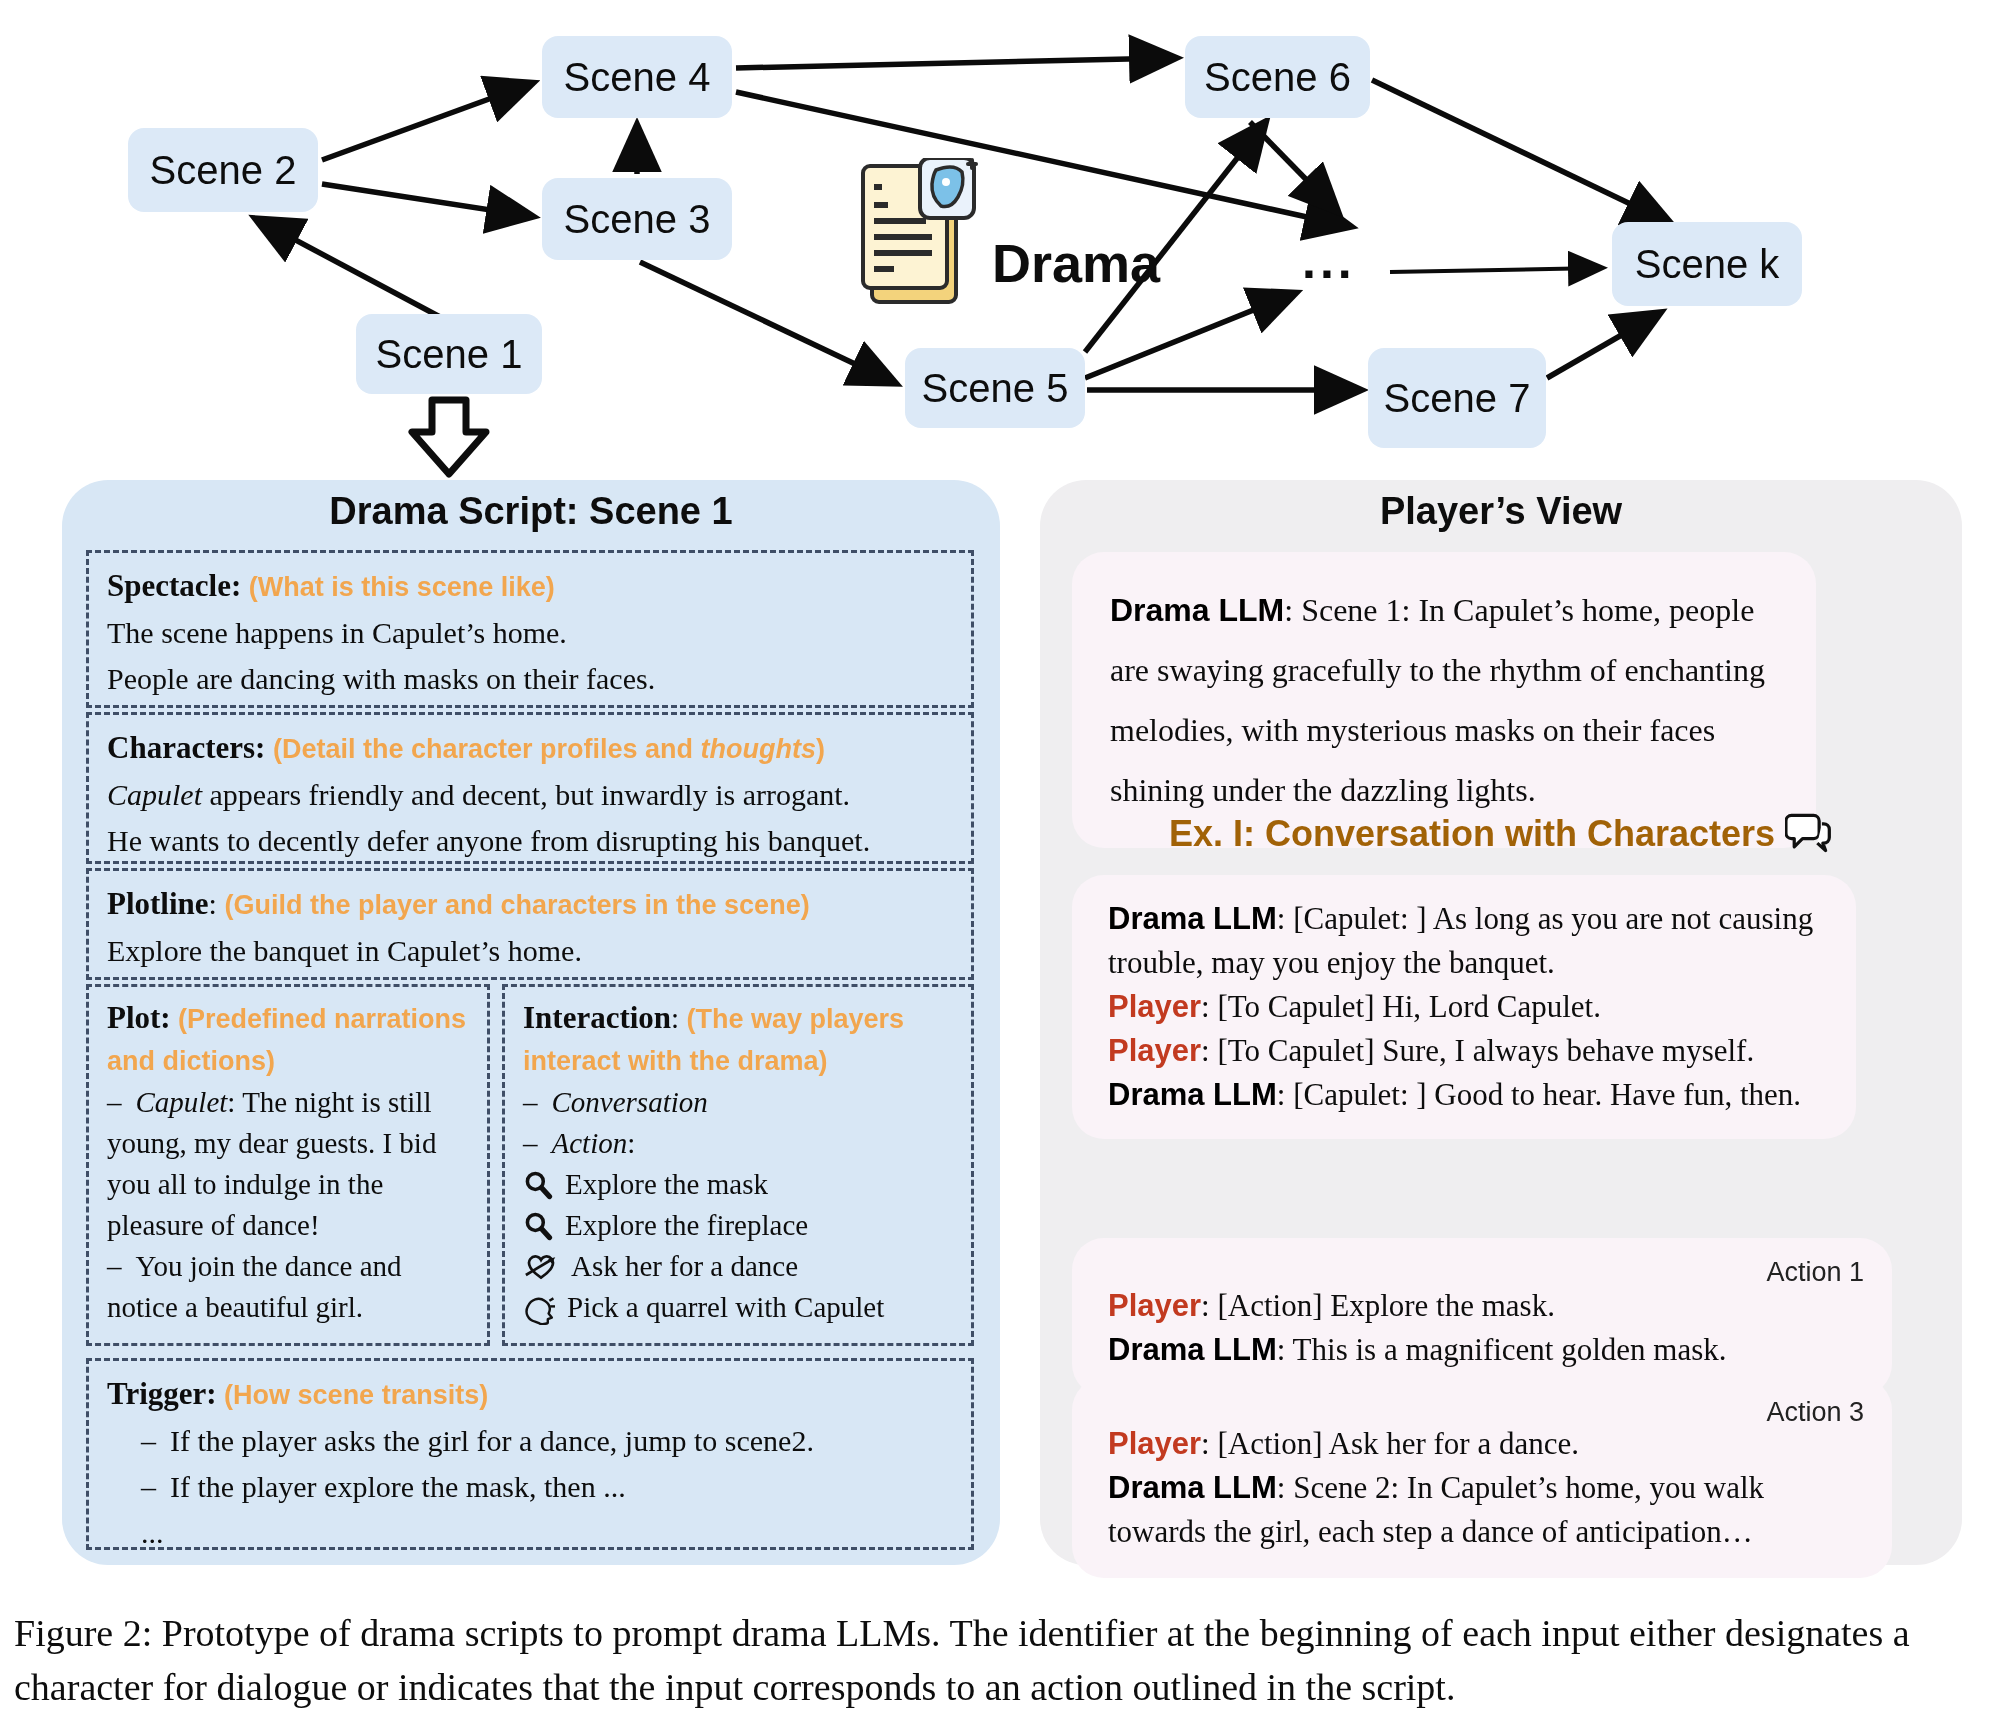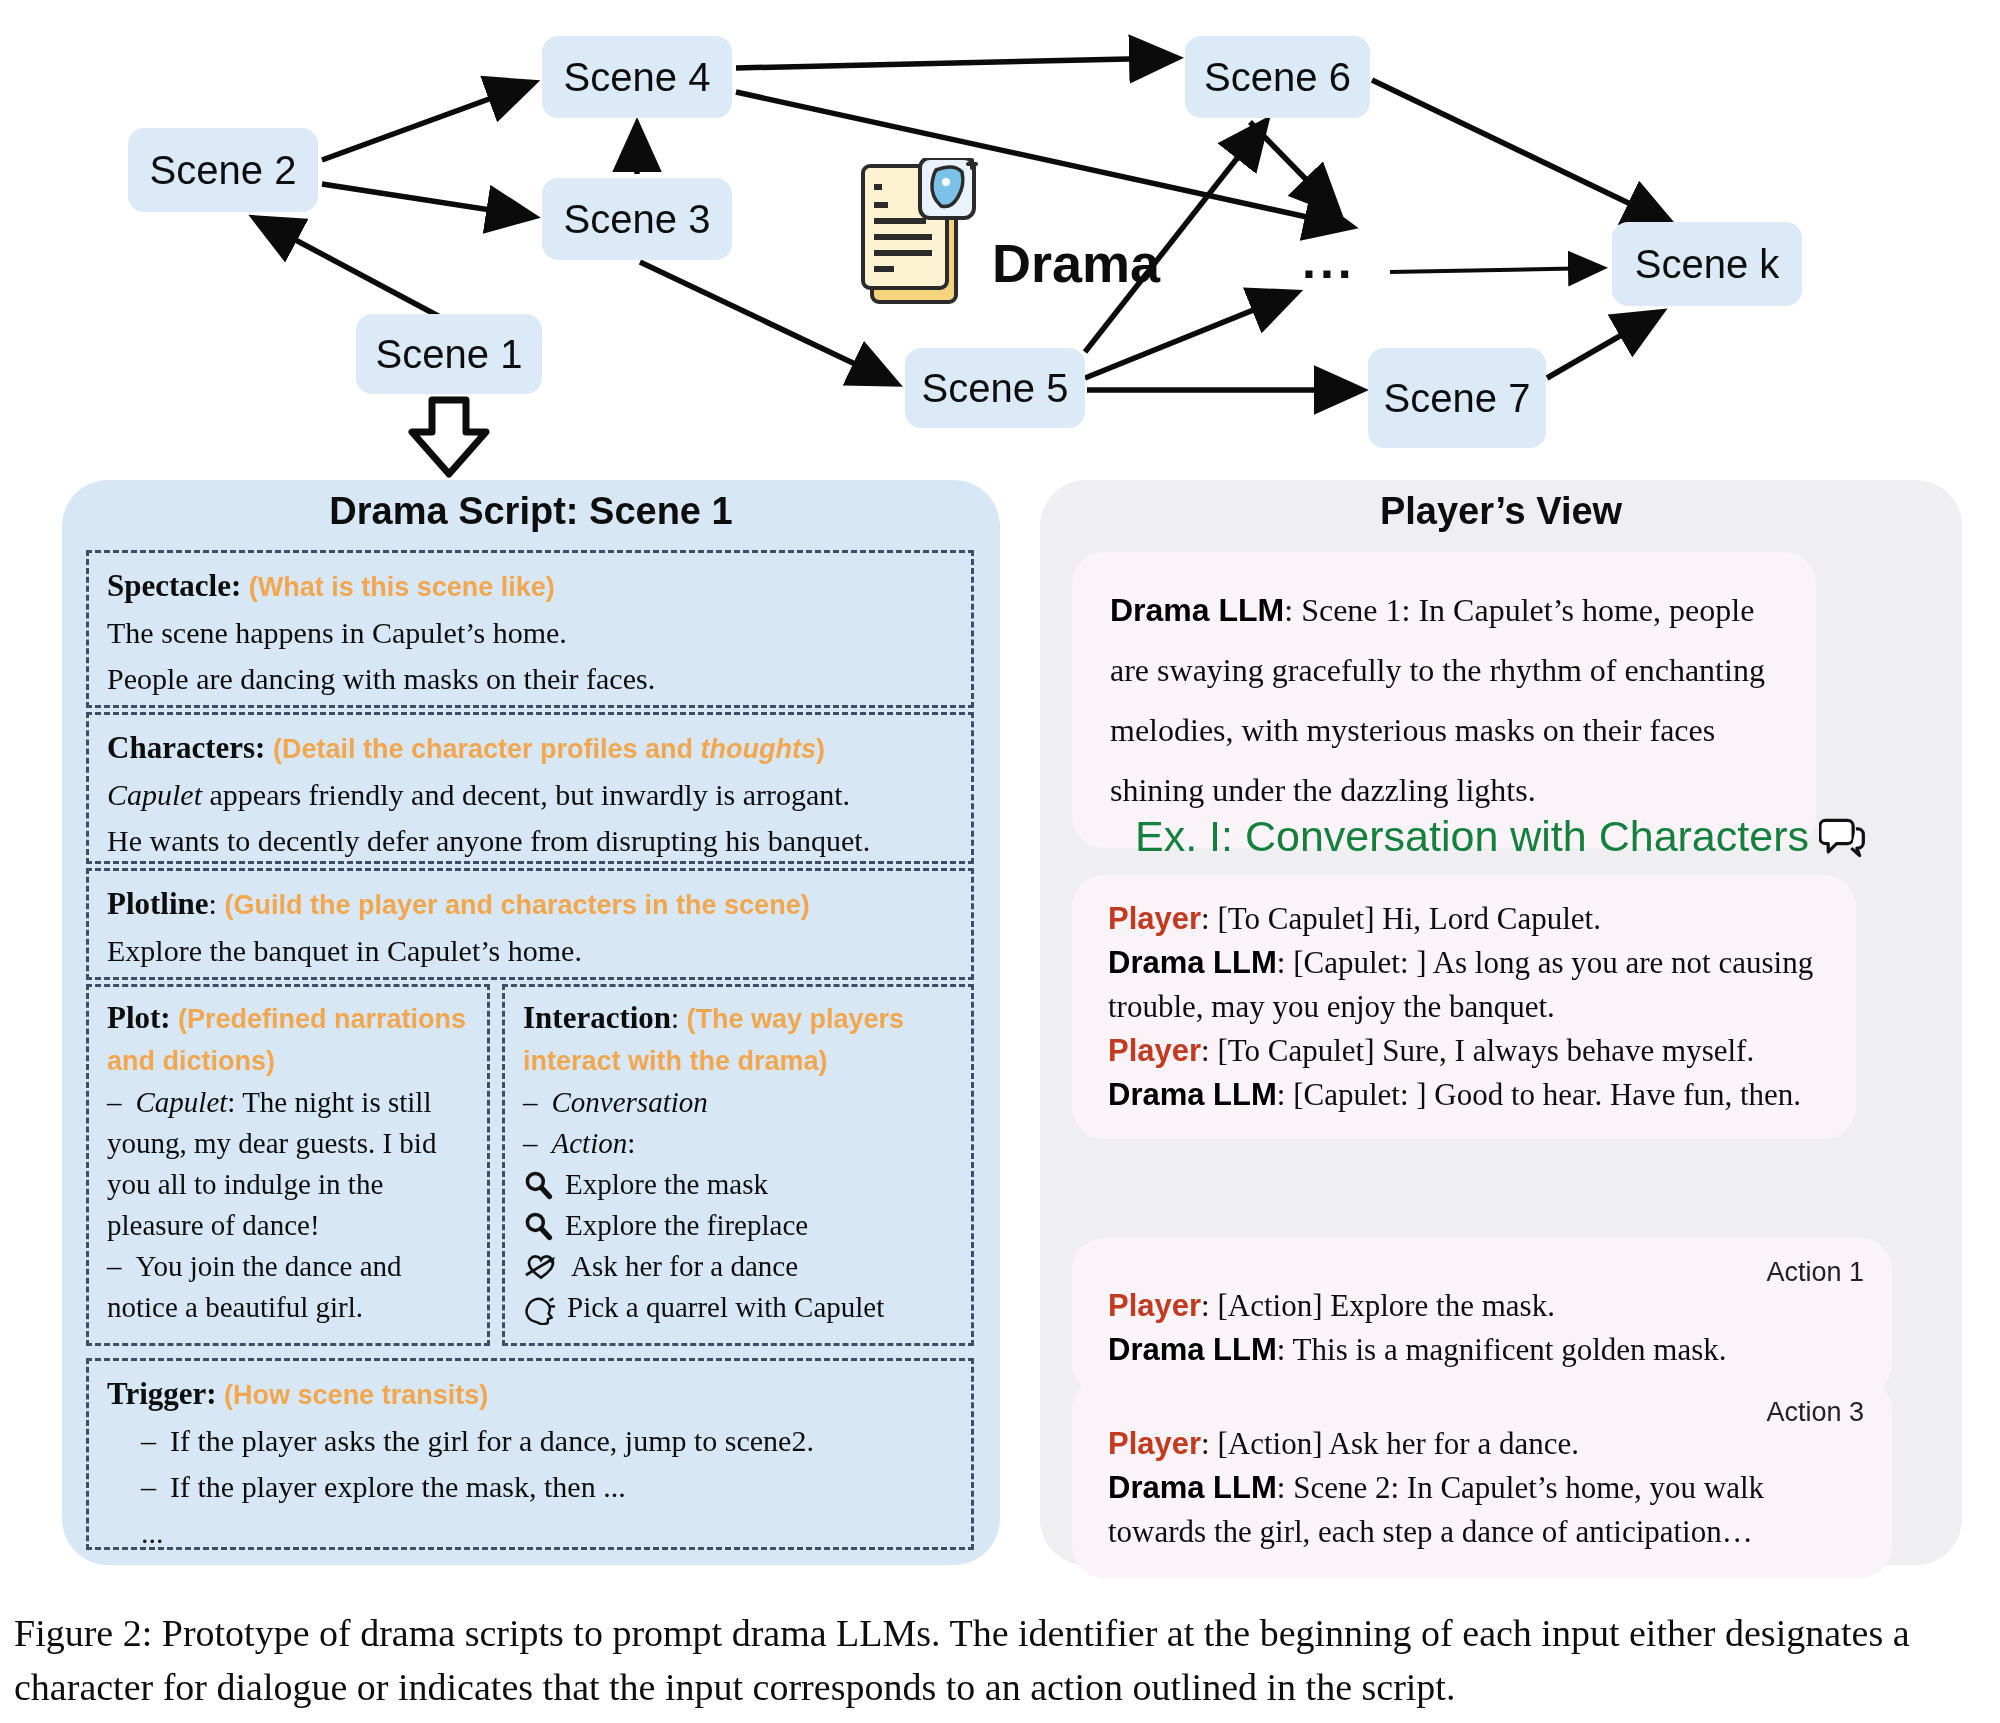--- a/index.html
+++ b/index.html
@@ -29,21 +29,21 @@
   .narrow{line-height:41px;font-size:29px;}
   .action-row{display:flex;align-items:center;gap:12px;line-height:41px;}
   .action-row .aicon{flex:0 0 auto;display:inline-flex;}
   
   .bubble{position:absolute;background:#faf3f8;border-radius:32px;box-sizing:border-box;
           font-family:"Liberation Serif",serif;color:#0d0d0d;}
   .msg{margin:0;}
   .spk{font-family:"Liberation Sans",sans-serif;font-weight:bold;}
   .sp-player{color:#c23a20;}
   .sp-drama{color:#000000;}
-  .ex-head{position:absolute;left:0;width:100%;text-align:center;font-size:43px;color:#15803d;}
+  .ex-head{position:absolute;left:0;width:100%;text-align:center;font-size:36px;color:#a16207;font-weight:bold;}
   .ex-head svg{vertical-align:-8px;margin-left:10px;}
   .badge{position:absolute;top:12px;right:28px;font-size:27px;color:#222;
          font-family:"Liberation Sans",sans-serif;}
   
   #caption{position:absolute;left:14px;top:1606px;width:1968px;
            font-family:"Liberation Serif",serif;font-size:38px;line-height:54px;color:#0d0d0d;}
 </style>
 </head>
 <body>
 
@@ -226,22 +226,22 @@
     </div>
 
     <div class="ex-head" style="top:332px;">
       <span>Ex. I: Conversation with Characters</span><span><svg width="48" height="42" viewBox="0 0 52 44">
             <path d="M7,3 h24 a6,6 0 0 1 6,6 v13 a6,6 0 0 1 -6,6 h-12 l-9,9 v-9 h-3 a6,6 0 0 1 -6,-6 v-13 a6,6 0 0 1 6,-6 z" fill="#fff" stroke="#111" stroke-width="3.5" stroke-linejoin="round"></path>
             <path d="M40,12 h2 a6,6 0 0 1 6,6 v9 a6,6 0 0 1 -6,6 h-1 l3,8 -9,-8" fill="#fff" stroke="#111" stroke-width="3.5" stroke-linejoin="round"></path>
           </svg></span>
     </div>
 
     <div class="bubble" style="left:32px;top:395px;width:784px;padding:22px 36px;font-size:31px;line-height:44px;">
+      <div class="msg"><span class="spk sp-drama">Drama LLM</span><span>: [Capulet: ] As long as you are not causing trouble, may you enjoy the banquet.</span></div>
       <div class="msg"><span class="spk sp-player">Player</span><span>: [To Capulet] Hi, Lord Capulet.</span></div>
-      <div class="msg"><span class="spk sp-drama">Drama LLM</span><span>: [Capulet: ] As long as you are not causing trouble, may you enjoy the banquet.</span></div>
       <div class="msg"><span class="spk sp-player">Player</span><span>: [To Capulet] Sure, I always behave myself.</span></div>
       <div class="msg"><span class="spk sp-drama">Drama LLM</span><span>: [Capulet: ] Good to hear. Have fun, then.</span></div>
     </div>
 
 
     <div class="bubble" style="left:32px;top:758px;width:820px;padding:46px 36px 24px;font-size:31px;line-height:44px;">
       <div class="badge">Action 1</div>
       <div class="msg"><span class="spk sp-player">Player</span><span>: [Action] Explore the mask.</span></div>
       <div class="msg"><span class="spk sp-drama">Drama LLM</span><span>: This is a magnificent golden mask.</span></div>
     </div>

